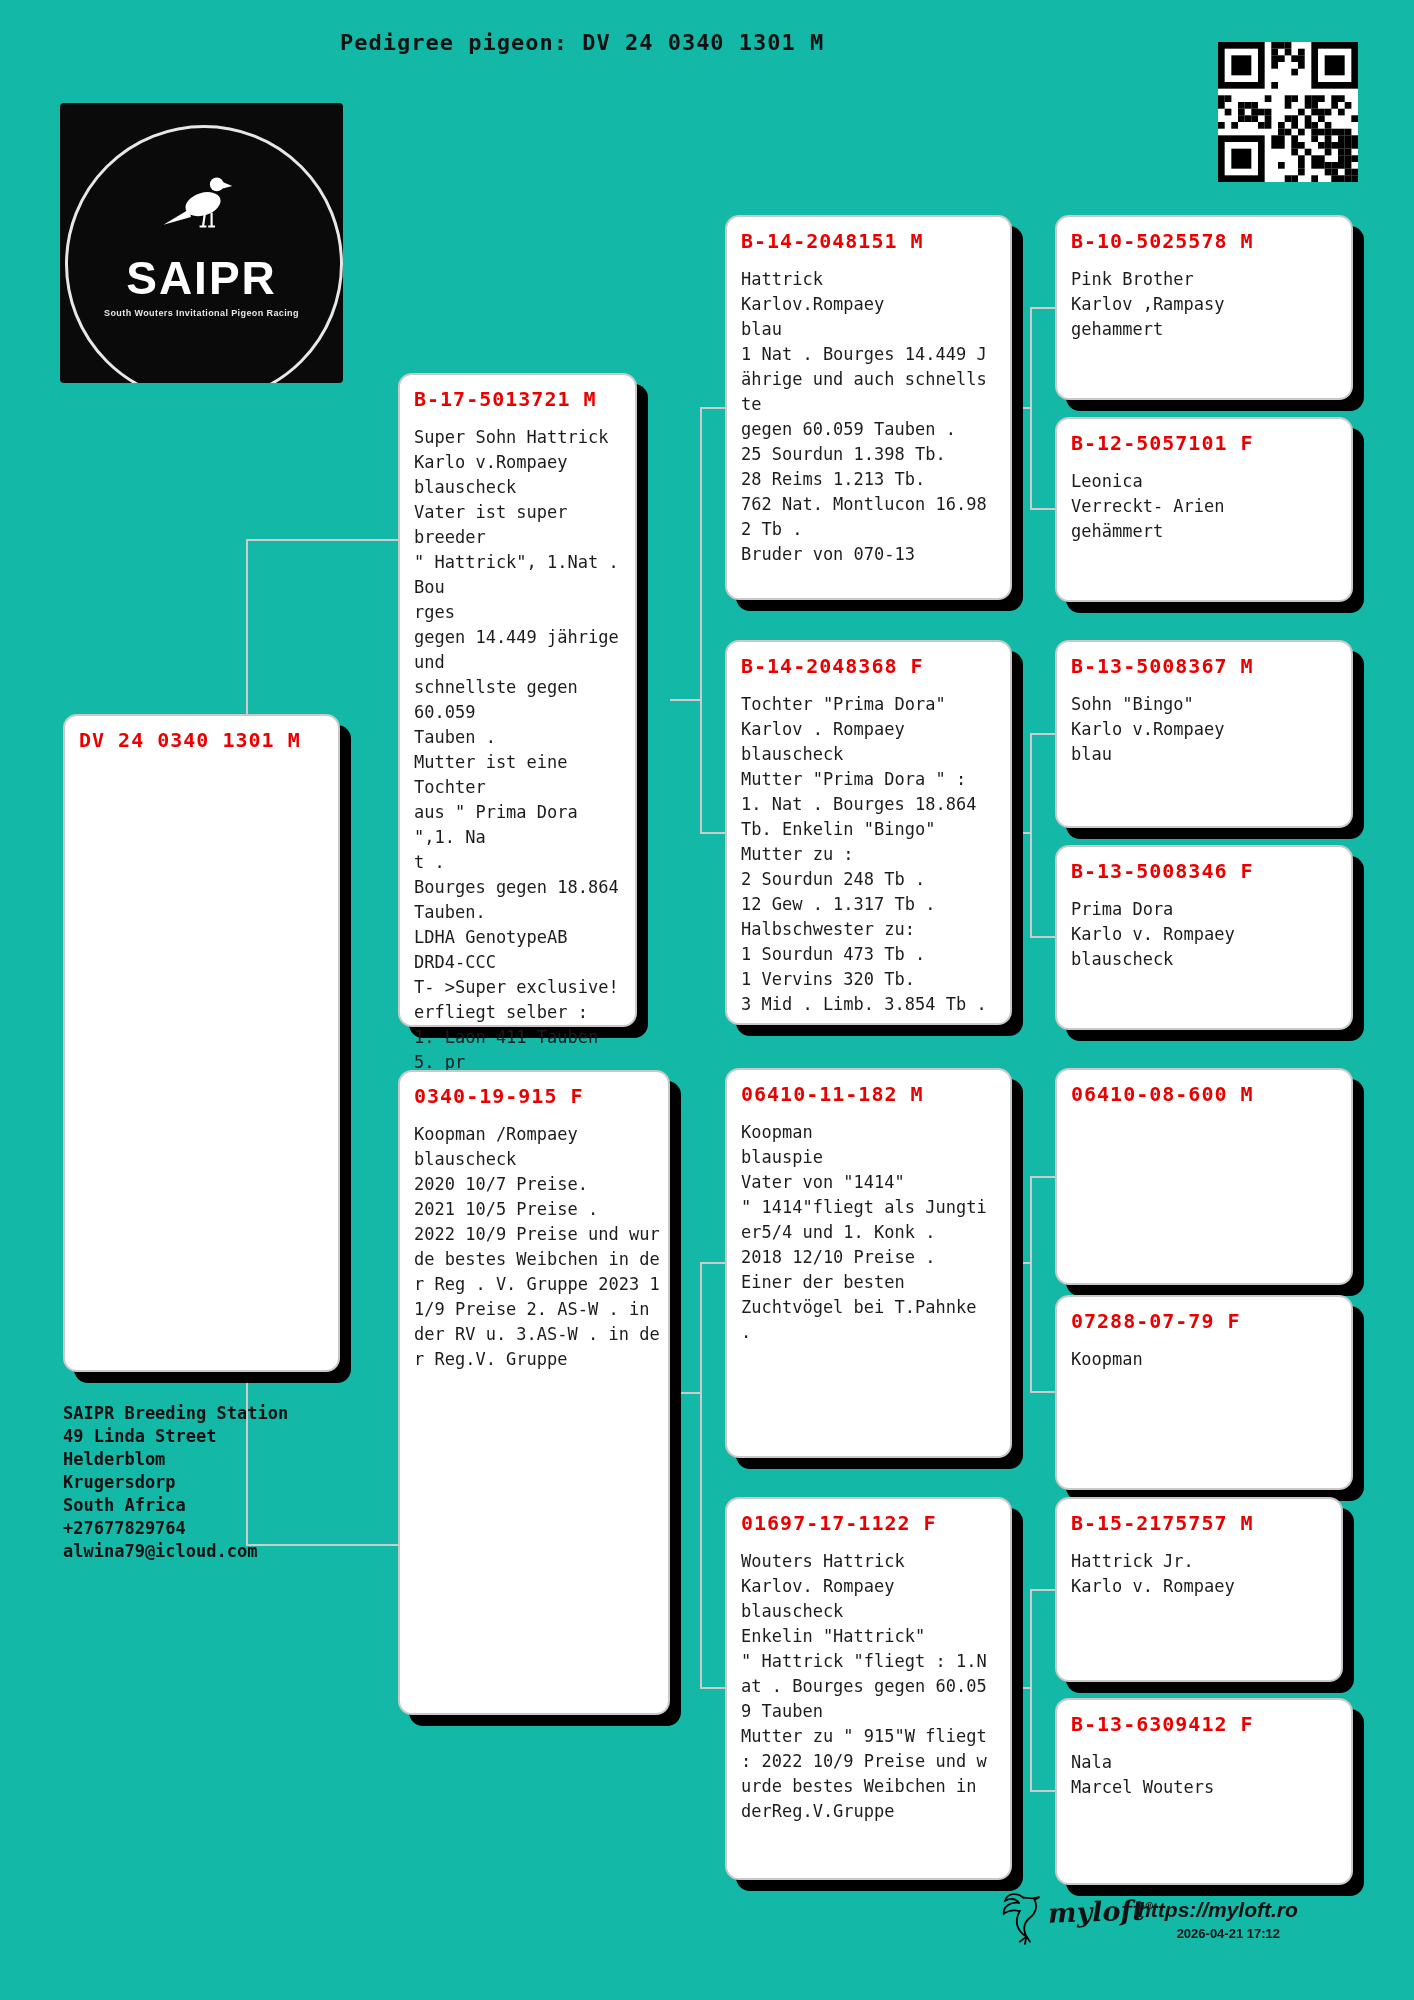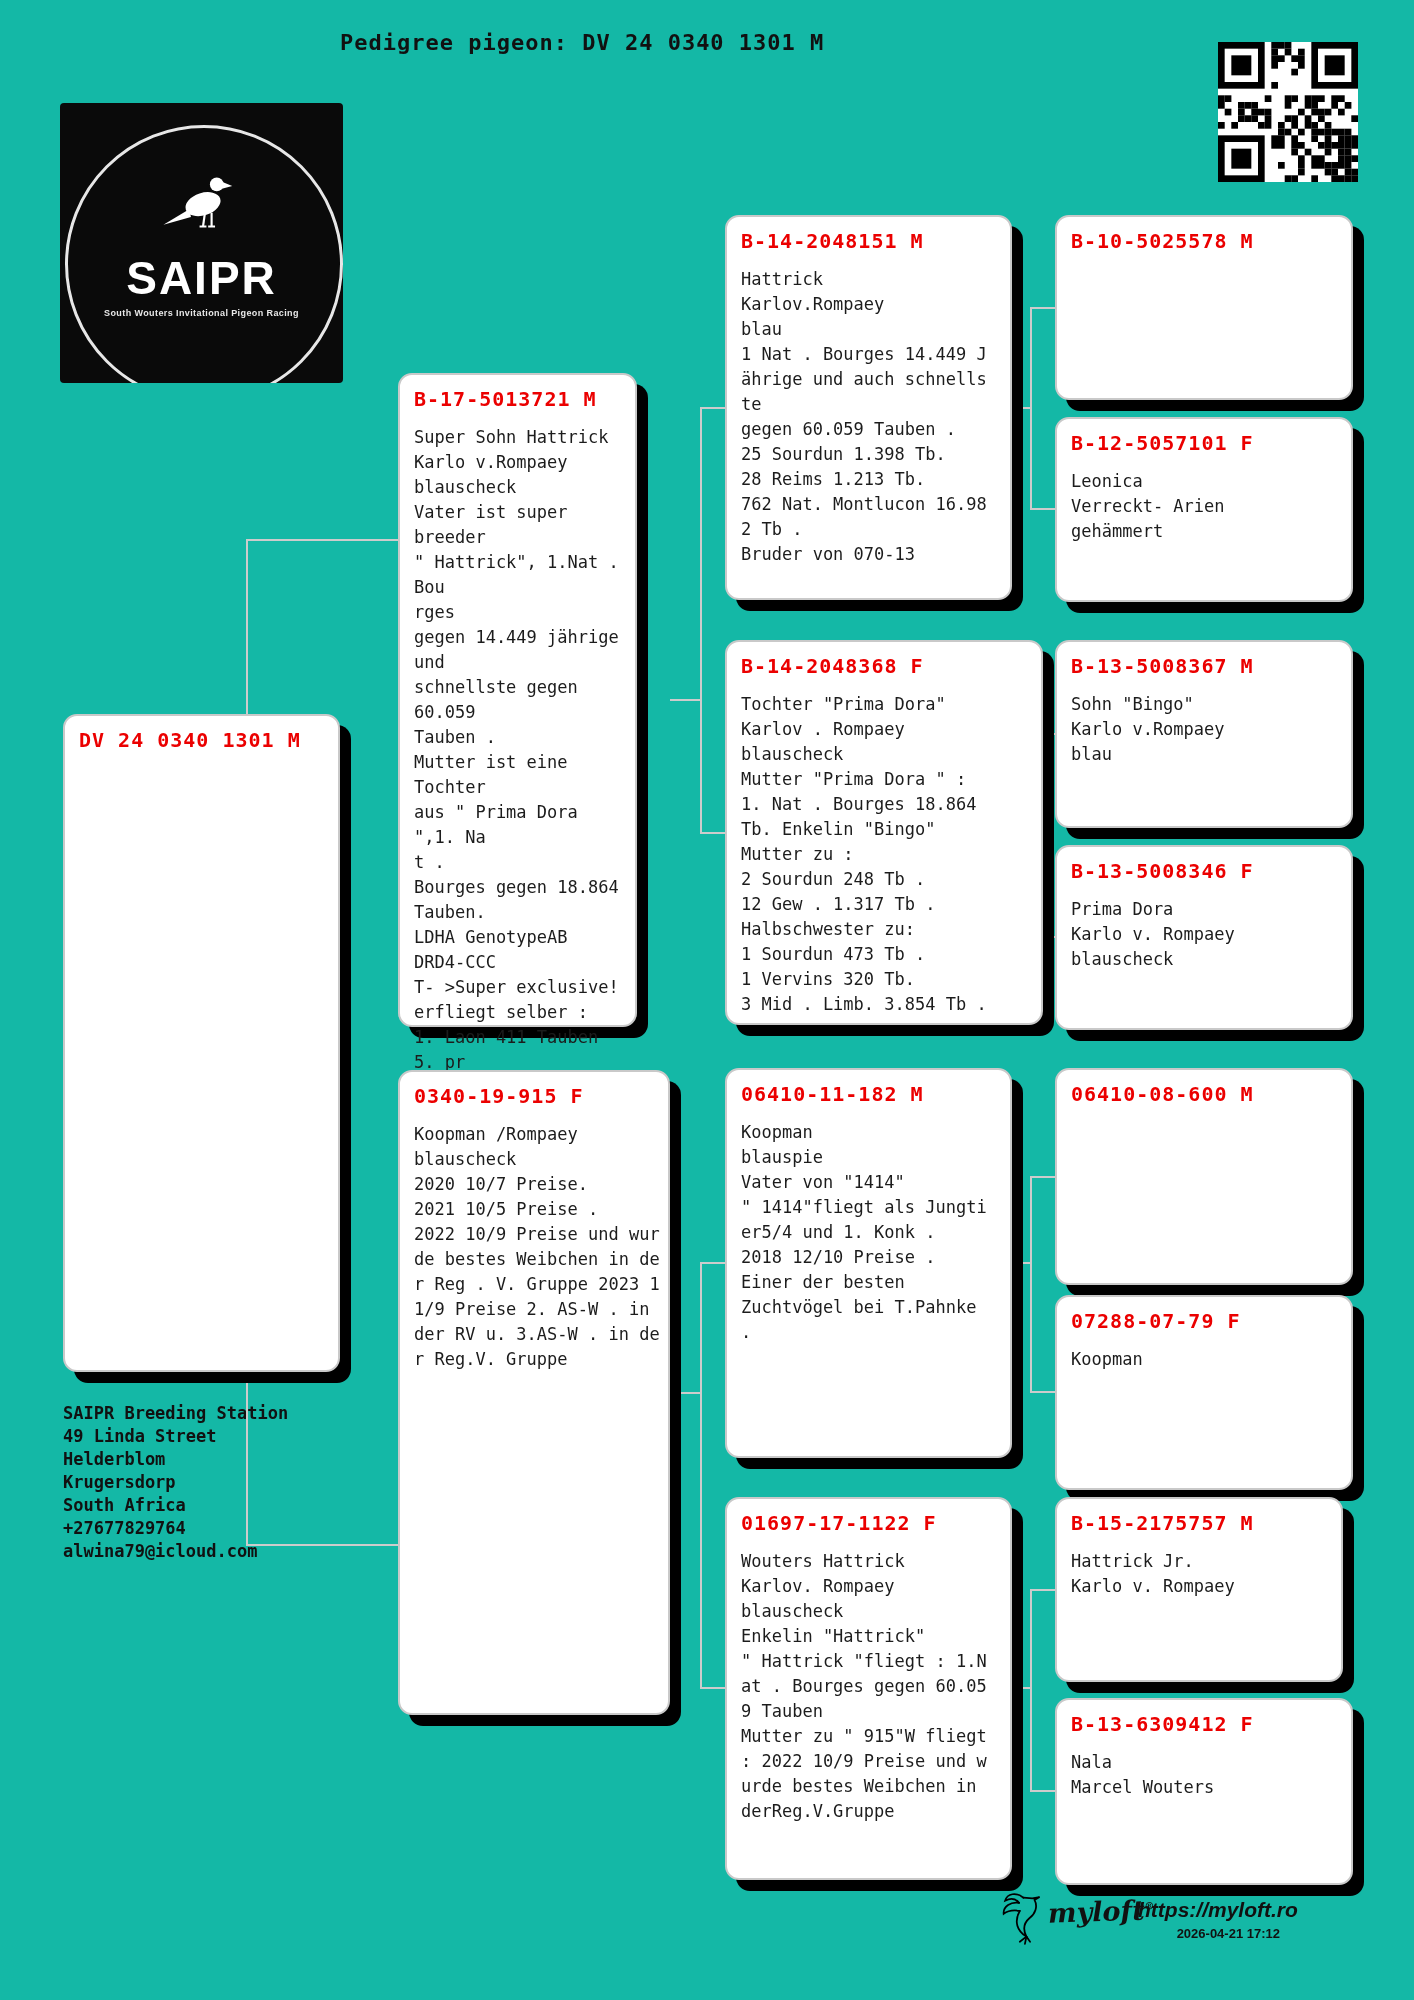--- a/index.html
+++ b/index.html
@@ -290,21 +290,21 @@
 1 Nat . Bourges 14.449 J
 ährige und auch schnells
 te
 gegen 60.059 Tauben .
 25 Sourdun 1.398 Tb.
 28 Reims 1.213 Tb.
 762 Nat. Montlucon 16.98
 2 Tb .
 Bruder von 070-13</div>
   </div>
-  <div class="pbox" style="left:725px;top:640px;width:318px;height:385px">
+  <div class="pbox" style="left:725px;top:640px;width:287px;height:385px">
     <div class="ring">B-14-2048368 F</div>
     <div class="info">Tochter "Prima Dora"
 Karlov . Rompaey
 blauscheck
 Mutter "Prima Dora " :
 1. Nat . Bourges 18.864
 Tb. Enkelin "Bingo"
 Mutter zu :
 2 Sourdun 248 Tb .
 12 Gew . 1.317 Tb .
@@ -335,20 +335,23 @@
 at . Bourges gegen 60.05
 9 Tauben
 Mutter zu " 915"W fliegt
 : 2022 10/9 Preise und w
 urde bestes Weibchen in
 derReg.V.Gruppe</div>
   </div>
 
   <div class="pbox" style="left:1055px;top:215px;width:298px;height:185px">
     <div class="ring">B-10-5025578 M</div>
+    <div class="info">Pink Brother
+Karlov ,Rampasy
+gehammert</div>
   </div>
   <div class="pbox" style="left:1055px;top:417px;width:298px;height:185px">
     <div class="ring">B-12-5057101 F</div>
     <div class="info">Leonica
 Verreckt- Arien
 gehämmert</div>
   </div>
   <div class="pbox" style="left:1055px;top:640px;width:298px;height:188px">
     <div class="ring">B-13-5008367 M</div>
     <div class="info">Sohn "Bingo"

